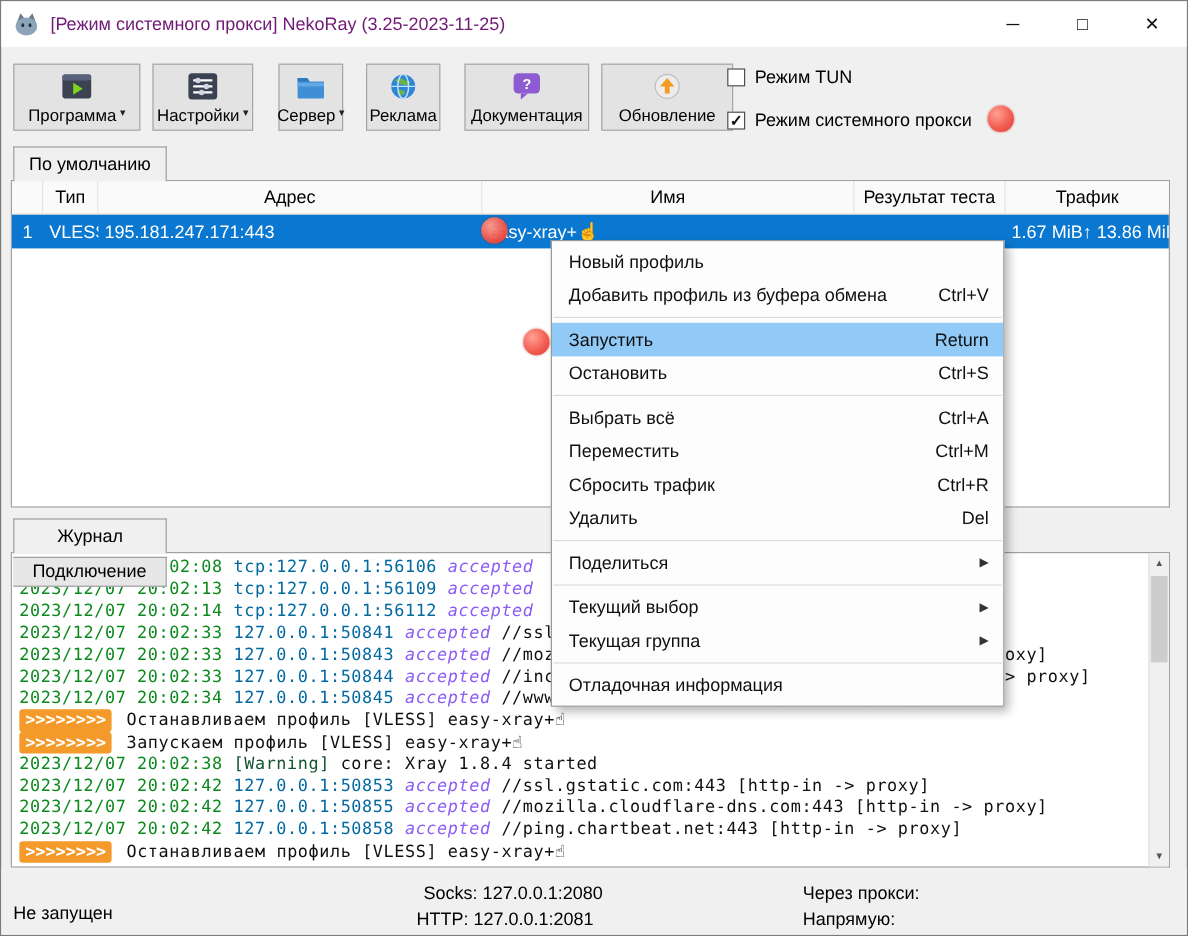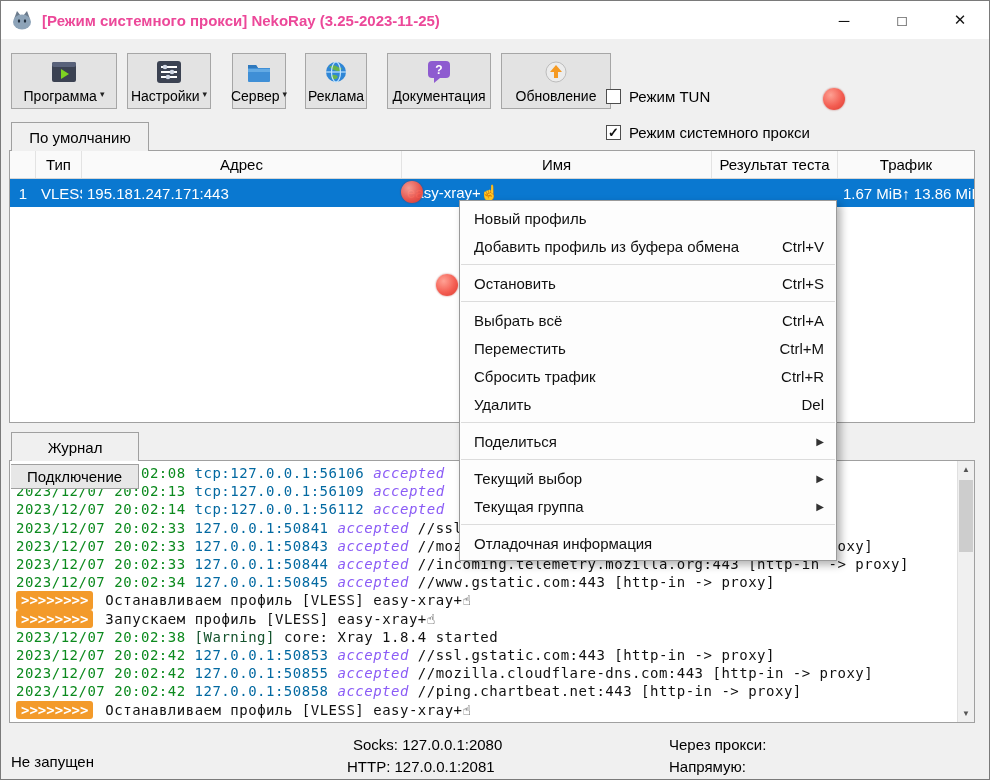--- a/index.html
+++ b/index.html
@@ -4,47 +4,47 @@
 <style>
   html,body{margin:0;padding:0;width:990px;height:780px;overflow:hidden;
     font-family:"Liberation Sans",sans-serif;background:#cfcfcf;}
   .window{position:relative;width:990px;height:780px;background:#f0f0f0;
     border:1px solid #7a7a7a;box-sizing:border-box;overflow:hidden;}
 
   
   .titlebar{position:absolute;top:0;left:0;right:0;height:38px;background:#ffffff;
     display:flex;align-items:center;}
   .app-icon{margin:0 9px 0 10px;display:flex;}
-  .title-text{font-size:15px;color:#ec4899;font-weight:bold;}
+  .title-text{font-size:15px;color:#701a75;}
   .win-controls{margin-left:auto;display:flex;height:100%;}
   .win-btn{width:58px;height:100%;display:flex;align-items:center;justify-content:center;
     font-size:15px;color:#111;}
 
   
   .toolbar{position:absolute;top:52px;left:10px;height:56px;display:flex;}
   .tb-btn{box-sizing:border-box;border:1px solid #a6a6a6;background:#e3e3e3;
     display:flex;flex-direction:column;align-items:center;justify-content:space-between;
     padding:5px 1px 4px;font-size:14px;color:#000;white-space:nowrap;}
   .tb-btn:nth-of-type(1){width:106px;margin-right:10px;}
   .tb-btn:nth-of-type(2){width:84px;margin-right:21px;}
   .tb-btn:nth-of-type(3){width:54px;margin-right:19px;}
   .tb-btn:nth-of-type(4){width:62px;margin-right:20px;}
   .tb-btn:nth-of-type(5){width:104px;margin-right:10px;}
   .tb-btn:nth-of-type(6){width:110px;}
   .tb-icon{display:flex;align-items:center;height:26px;}
   .tb-label{display:flex;align-items:flex-end;gap:3px;line-height:15px;}
   .dd-arrow{font-size:9px;color:#222;position:relative;top:-2px;}
 
-  .cb-area{position:absolute;left:605px;top:55px;display:flex;flex-direction:column;gap:19px;margin-top:32px;}
+  .cb-area{position:absolute;left:605px;top:55px;display:flex;flex-direction:column;gap:19px;}
   .cb-row{display:flex;align-items:center;gap:8px;font-size:15px;color:#000;}
   .cb-box{width:15px;height:15px;border:1px solid #4d4d4d;background:#fff;box-sizing:border-box;
     display:flex;align-items:center;justify-content:center;font-size:13px;font-weight:bold;color:#101010;line-height:13px;}
 
   
-  .group-tab{position:absolute;left:10px;top:121px;width:138px;height:29px;background:#f0f0f0;
+  .group-tab{position:absolute;left:10px;top:121px;width:128px;height:29px;background:#f0f0f0;
     border:1px solid #a0a0a0;border-bottom:none;display:flex;align-items:center;justify-content:center;
     font-size:15px;z-index:3;box-sizing:border-box;}
   .server-frame{position:absolute;left:8px;top:149px;width:966px;height:273px;background:#fff;
     border:1px solid #a0a0a0;box-sizing:border-box;z-index:2;}
   .table-header,.table-row{display:grid;grid-template-columns:26px 46px 320px 310px 126px 1fr;}
   .table-header{height:27px;background:#fafafa;border-bottom:1px solid #d6d6d6;}
   .th{display:flex;align-items:center;justify-content:center;font-size:15px;color:#000;
     border-right:1px solid #e3e3e3;overflow:hidden;}
   .table-row{height:28px;background:#0a78d0;color:#fff;font-size:15px;align-items:center;}
   .td{padding:0 5px;white-space:nowrap;overflow:hidden;}
@@ -262,20 +262,24 @@
   <div class="context-menu">
       <div class="menu-item">
         <span class="mi-label">Новый профиль</span>
         <span class="mi-right"></span>
       </div>
       <div class="menu-item">
         <span class="mi-label">Добавить профиль из буфера обмена</span>
         <span class="mi-right">Ctrl+V</span>
       </div>
       <div class="menu-sep"></div>
+      <div class="menu-item hl">
+        <span class="mi-label">Запустить</span>
+        <span class="mi-right">Return</span>
+      </div>
       <div class="menu-item">
         <span class="mi-label">Остановить</span>
         <span class="mi-right">Ctrl+S</span>
       </div>
       <div class="menu-sep"></div>
       <div class="menu-item">
         <span class="mi-label">Выбрать всё</span>
         <span class="mi-right">Ctrl+A</span>
       </div>
       <div class="menu-item">

